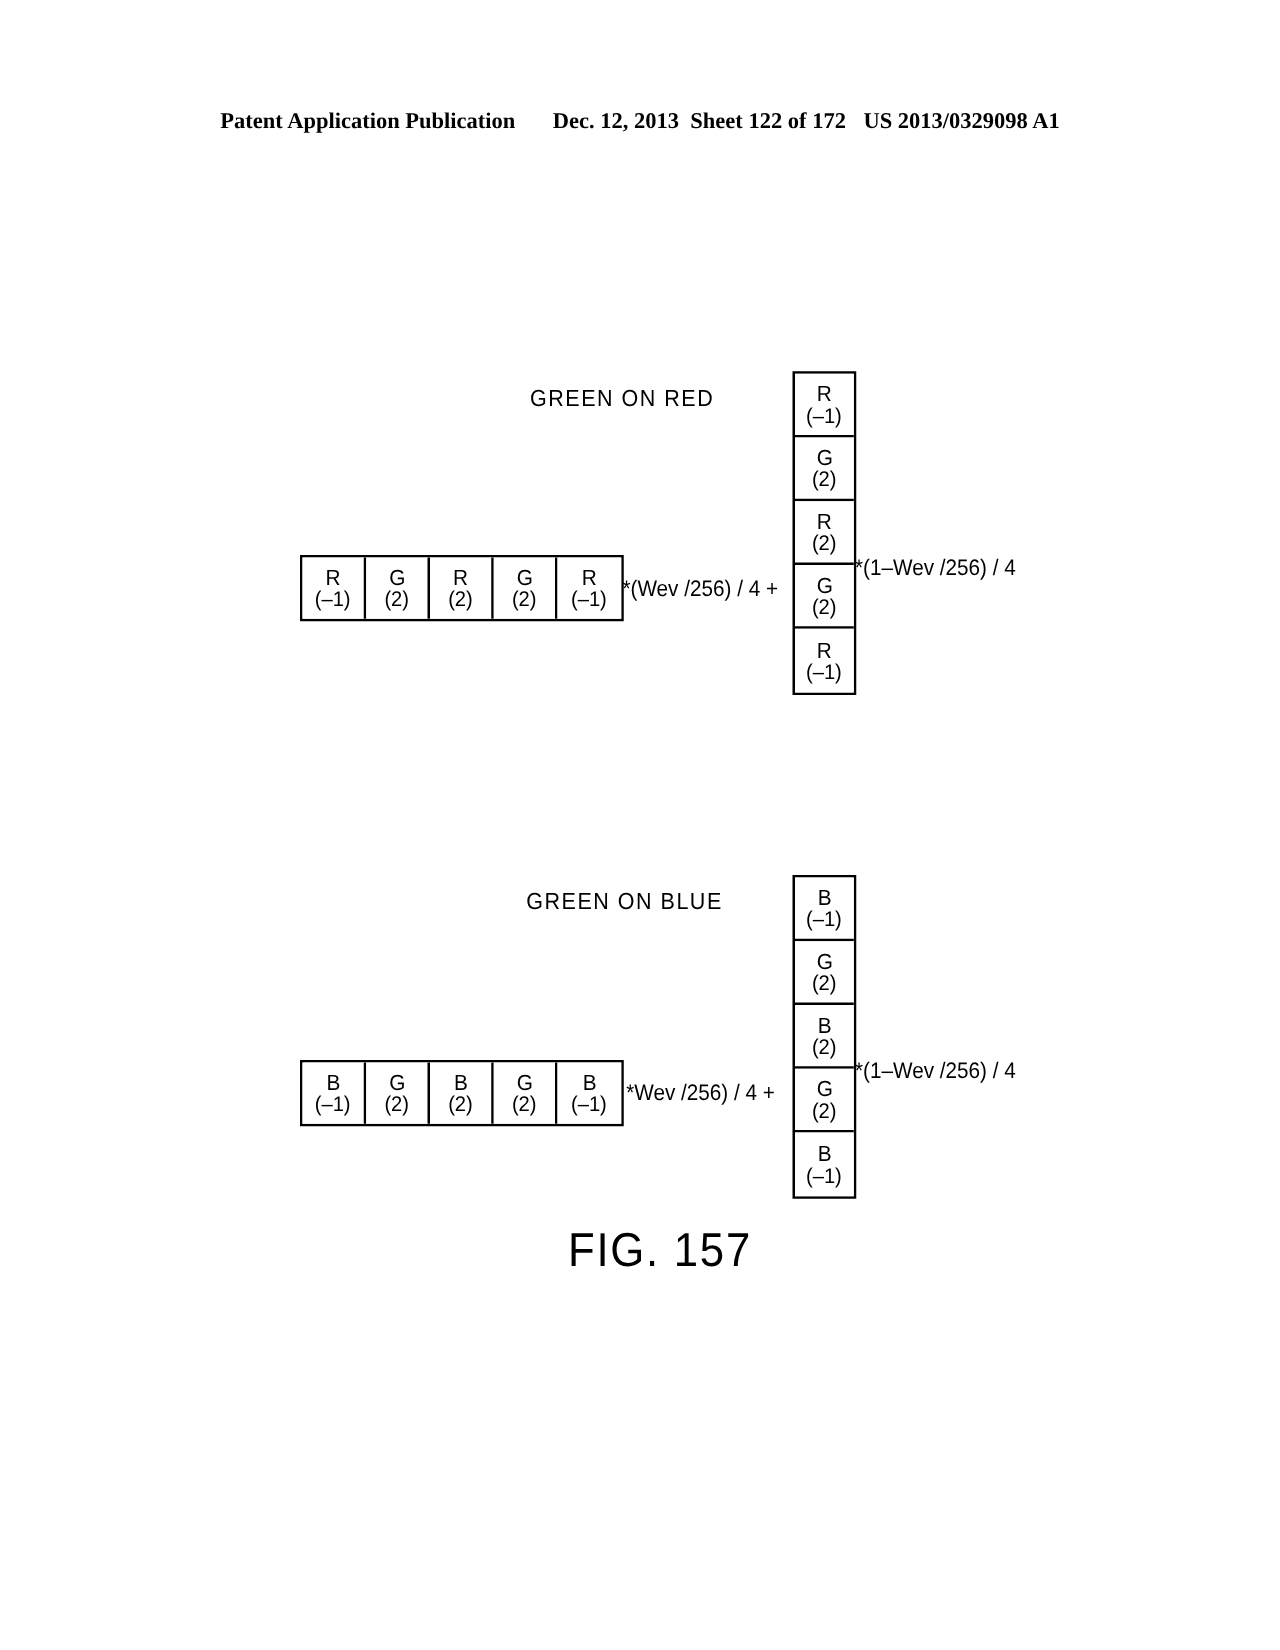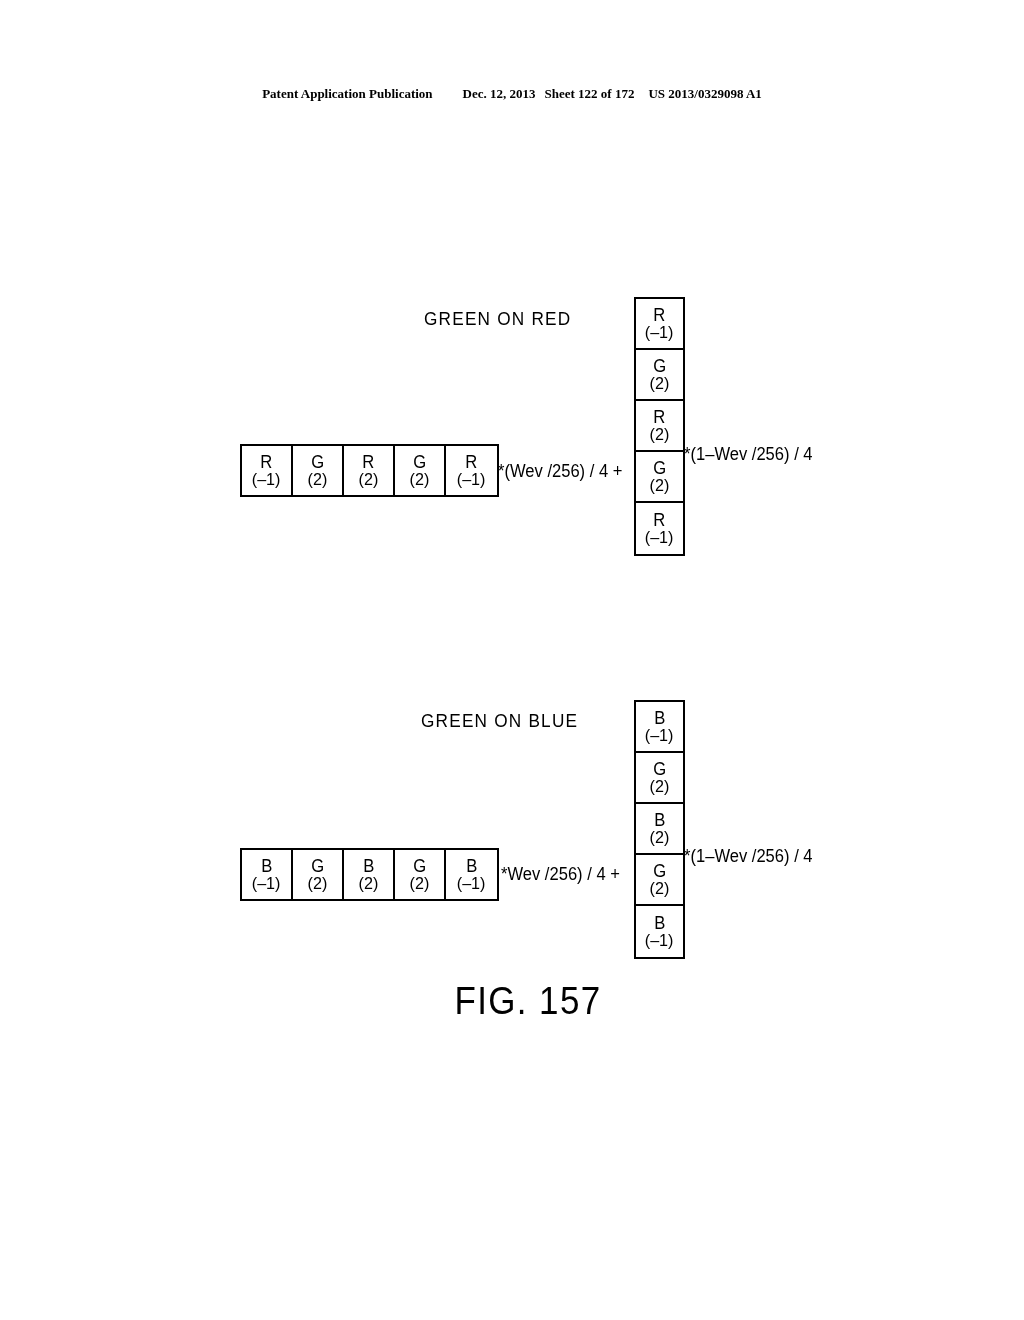--- a/index.html
+++ b/index.html
@@ -18,21 +18,21 @@
 
   
   .page-header {
     position: absolute;
     left: 0;
     top: 86px;
     width: 1024px;
     text-align: center;
     font-family: "Liberation Serif", serif;
     font-weight: bold;
-    font-size: 13px;
+    font-size: 18px;
     letter-spacing: 0px;
     white-space: nowrap;
   }
   .page-header .hdr-left { margin-right: 30px; }
   .page-header .hdr-date { margin-right: 9px; }
   .page-header .hdr-sheet { margin-right: 14px; }
 
   
   .figure-area {
     position: absolute;

